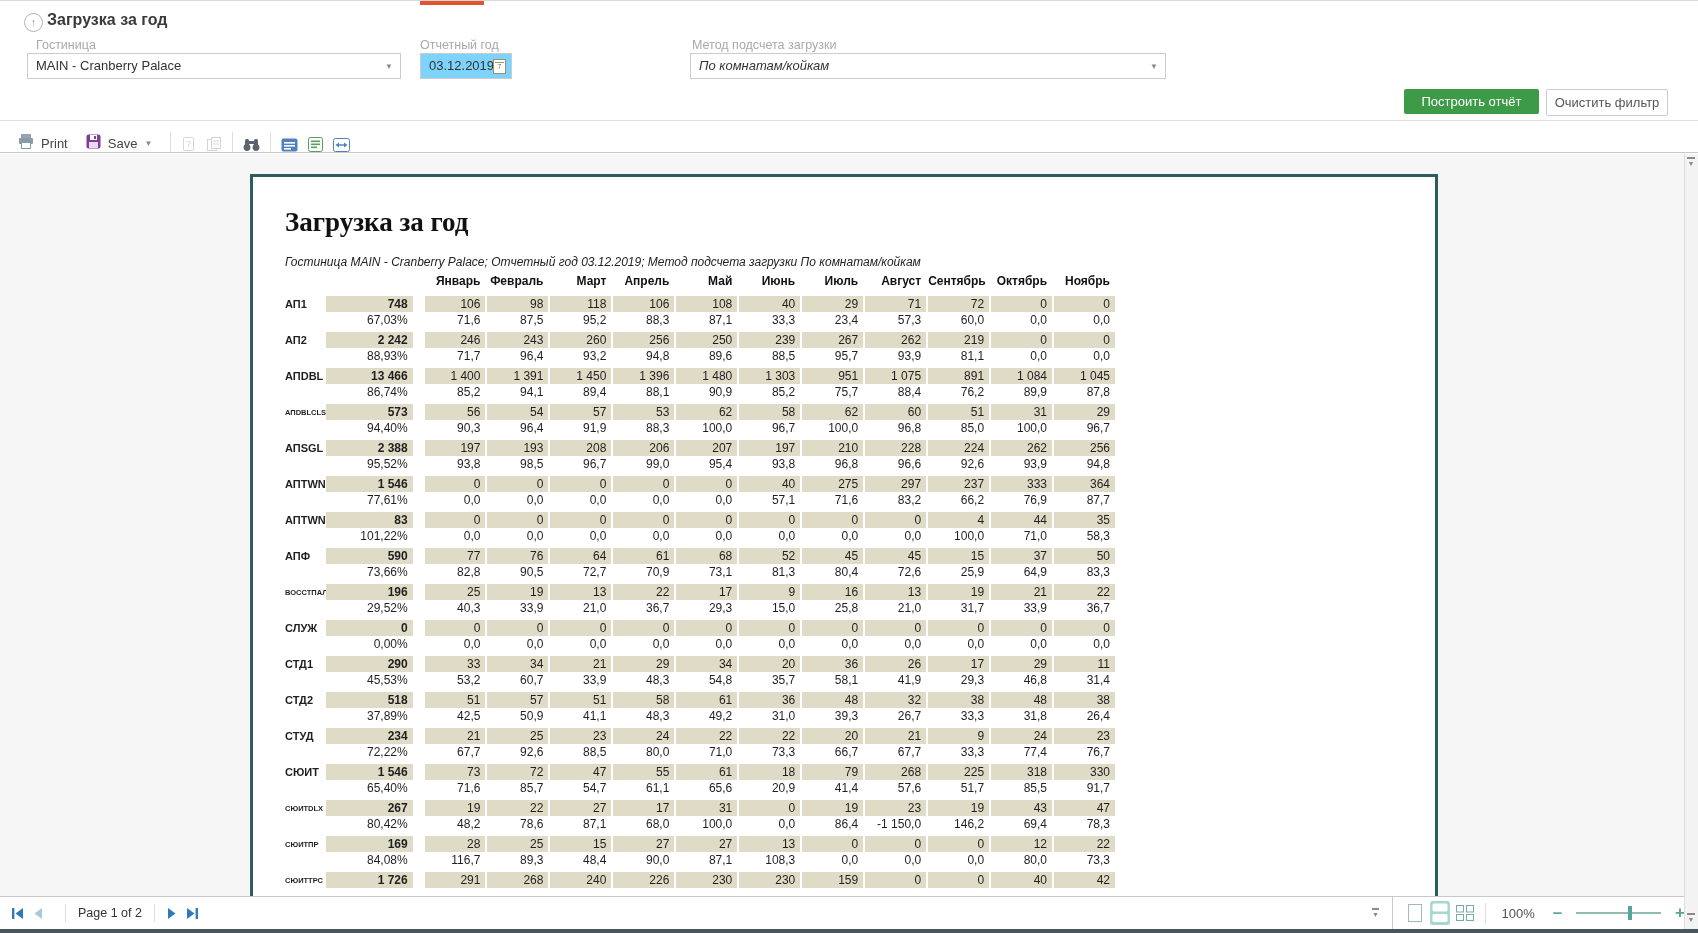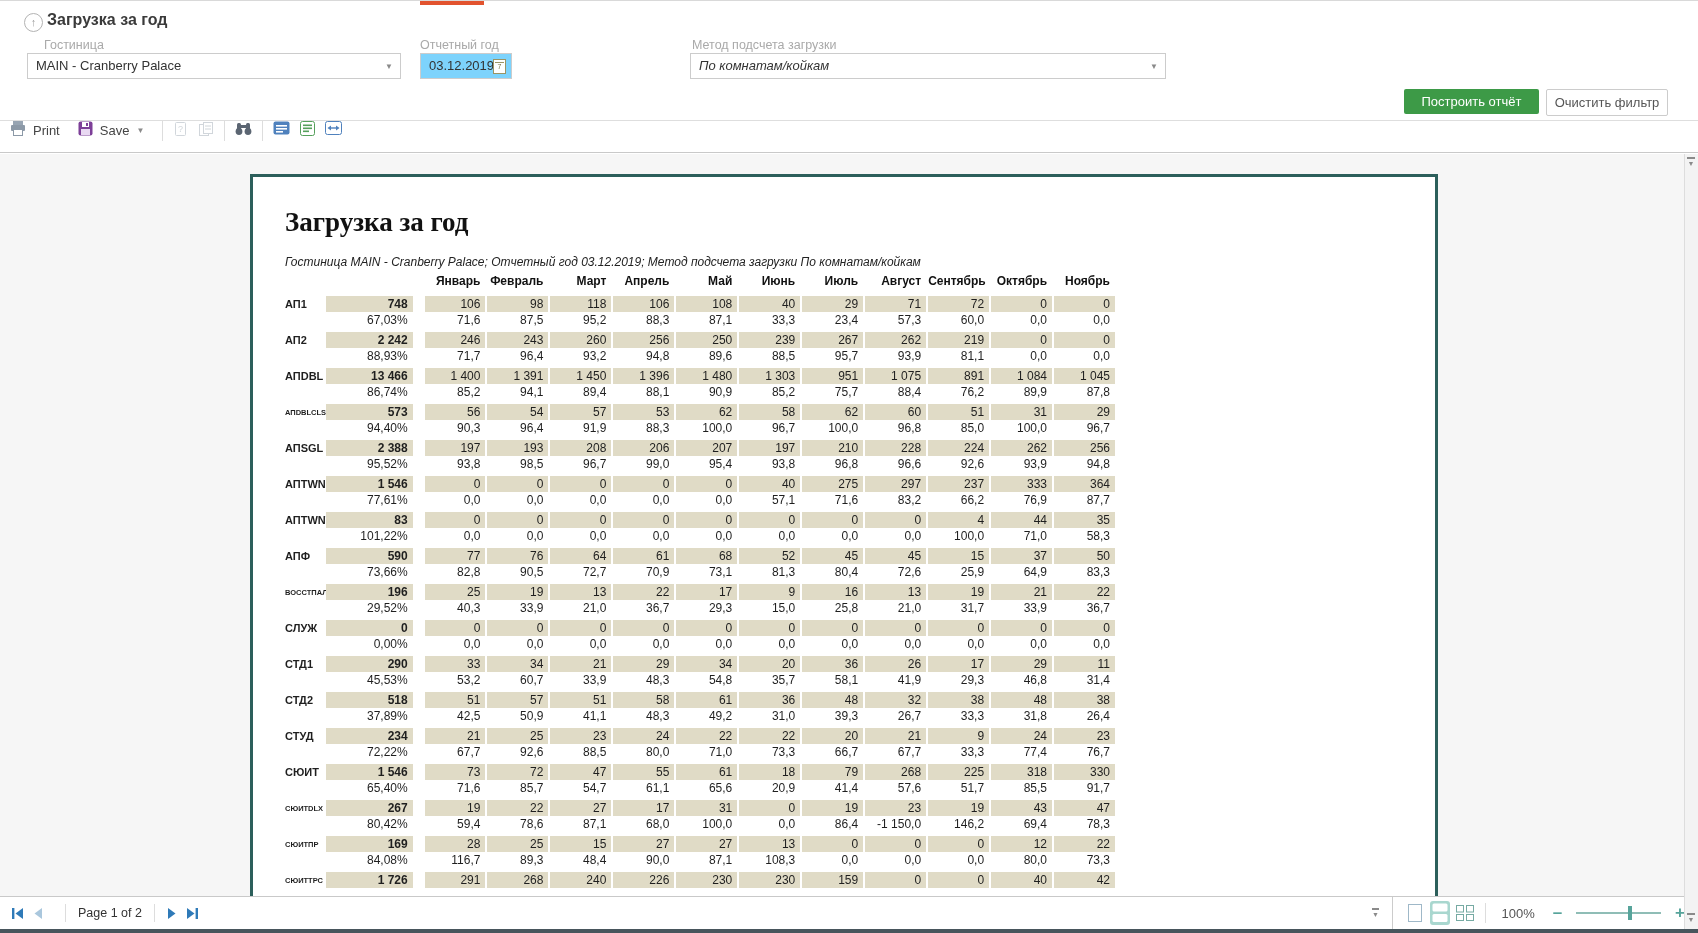--- a/index.html
+++ b/index.html
@@ -20,21 +20,21 @@
   .cal{position:absolute;right:5px;top:5px;width:11px;height:13px;border:1px solid #9b9464;
     font-size:7px;color:#7c7546;text-align:center;line-height:14px;background:#fff;}
   .cal:before{content:"";position:absolute;left:1px;right:1px;top:2px;height:1px;background:#9b9464;}
   .btn{position:absolute;top:88px;height:25px;font-size:13px;text-align:center;line-height:25px;
     border-radius:2px;cursor:pointer;}
   .btn-green{left:1404px;width:135px;color:#fff;}
   .btn-white{left:1546px;width:120px;background:#fff;border:1px solid #ccc;color:#555;}
 
   
   .toolbar{position:absolute;top:121px;left:0;right:0;height:32px;background:#fff;
-    border-bottom:1px solid #c9c9c9;display:flex;align-items:flex-start;padding-left:10px;box-sizing:border-box;}
+    border-bottom:1px solid #c9c9c9;display:flex;align-items:flex-end;padding-left:18px;box-sizing:border-box;}
   .tb-btn{display:flex;align-items:center;gap:7px;font-size:13px;color:#454545;margin-right:18px;cursor:pointer;}
   .tb-sep{width:1px;height:20px;background:#ddd;margin:0 10px 0 0;}
   .tb-ico{display:flex;margin-right:10px;cursor:pointer;}
   .tb-ico.dis{opacity:.45;cursor:default;}
 
   
   .viewer{position:absolute;top:154px;left:0;right:13px;bottom:37px;background:#f6f6f6;overflow:hidden;}
   .report-page{position:absolute;left:250px;top:20px;width:1182px;height:880px;background:#fff;
     border:3px solid #2c5f5b;}
   .r-title{position:absolute;left:32px;top:30px;font-family:"Liberation Serif",serif;
@@ -83,21 +83,21 @@
   .mini-drop .bar{display:block;height:2px;background:#8a8a8a;margin-bottom:1px;}
 </style>
 </head>
 <body>
 
 <div class="filter-panel">
   <div class="loading-bar" style="background:#e2532e"></div>
   <div class="back-btn">↑</div>
   <div class="page-title">Загрузка за год</div>
 
-  <div class="f-label" style="left:44px">Гостиница</div>
+  <div class="f-label" style="left:36px">Гостиница</div>
   <div class="f-label" style="left:420px">Отчетный год</div>
   <div class="f-label" style="left:692px">Метод подсчета загрузки</div>
 
   <div class="ctl" style="left:27px;width:342px;">
     <span>MAIN - Cranberry Palace</span>
     <span class="caret">▼</span>
   </div>
   <div class="ctl" style="left:420px;width:60px;background:#7dd3fc;">
     <span>03.12.2019</span>
     <span class="cal">7</span>
@@ -668,21 +668,21 @@
           <div class="c m">19</div>
           <div class="c m">23</div>
           <div class="c m">19</div>
           <div class="c m">43</div>
           <div class="c m">47</div>
         </div>
         <div class="trow tpct">
           <div class="c lbl"></div>
           <div class="c tot">80,42%</div>
           <div class="c sp"></div>
-          <div class="c m">59,4</div>
+          <div class="c m">48,2</div>
           <div class="c m">78,6</div>
           <div class="c m">87,1</div>
           <div class="c m">68,0</div>
           <div class="c m">100,0</div>
           <div class="c m">0,0</div>
           <div class="c m">86,4</div>
           <div class="c m">-1 150,0</div>
           <div class="c m">146,2</div>
           <div class="c m">69,4</div>
           <div class="c m">78,3</div>

